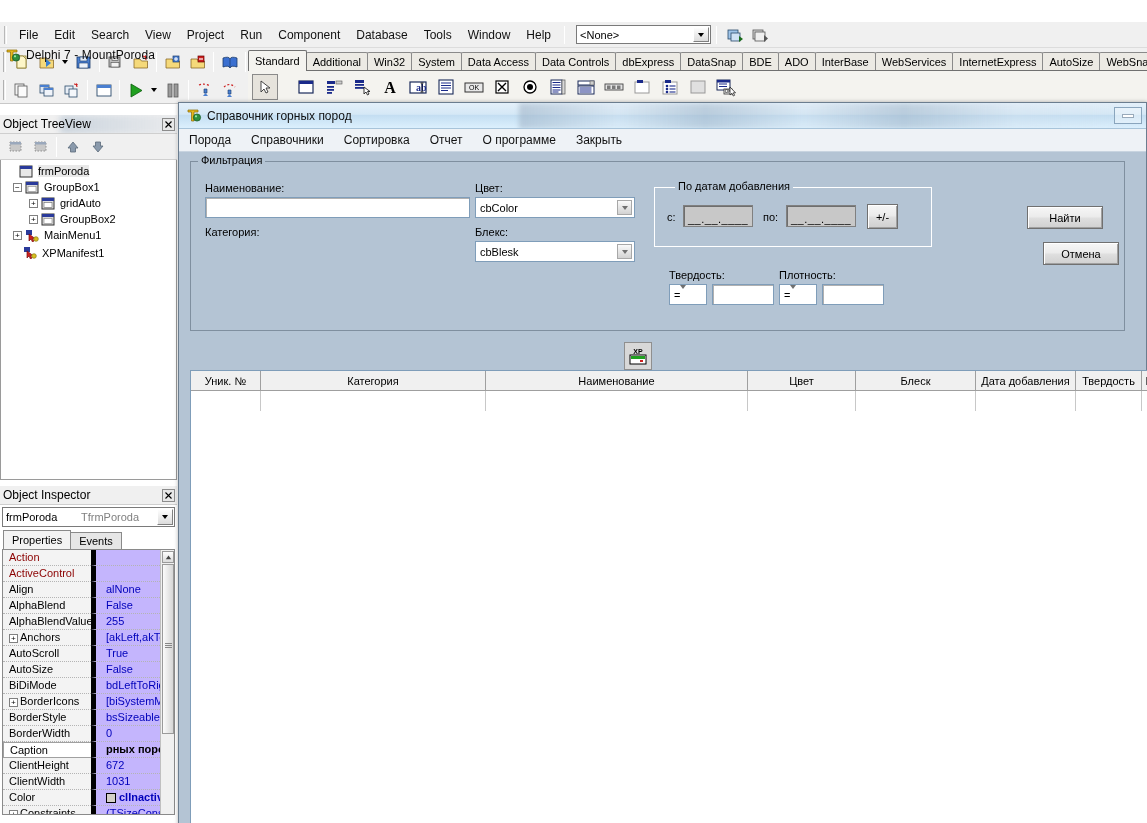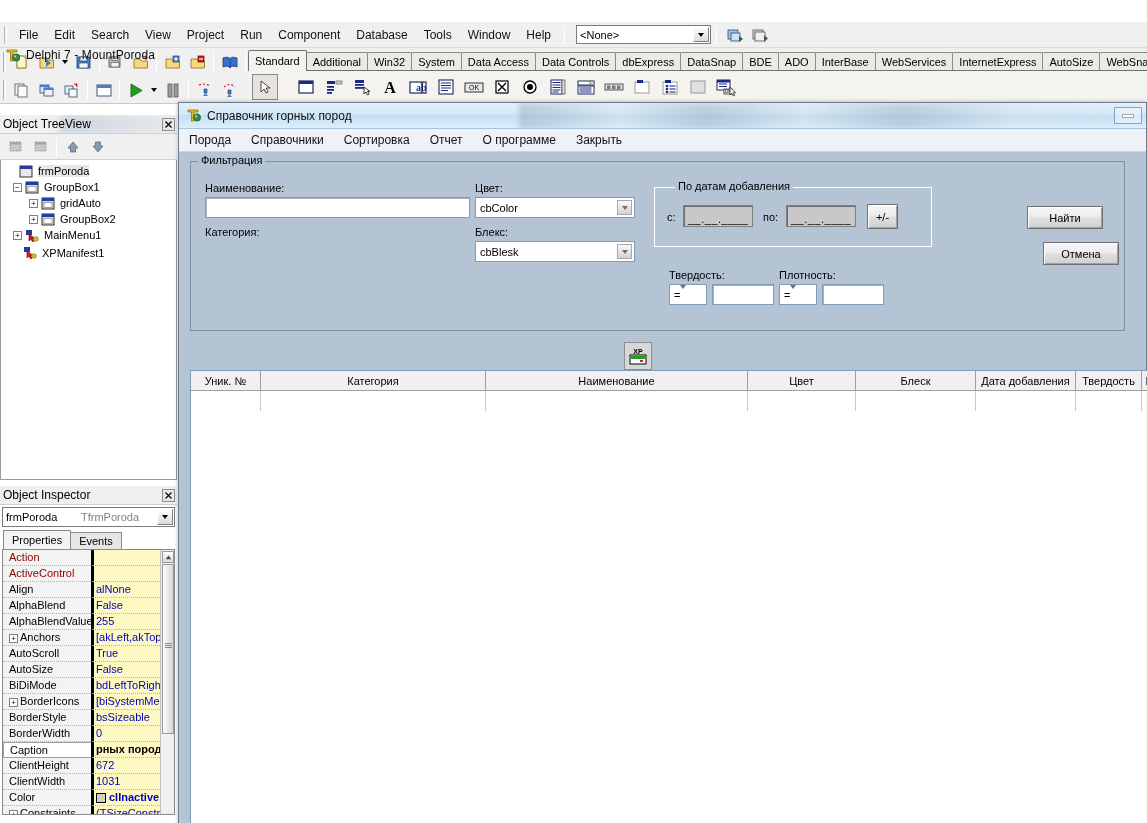--- a/index.html
+++ b/index.html
@@ -187,23 +187,23 @@
   .oi-grid {
     background: #f3f3f3; border: 1px solid #8a8a8a; overflow: hidden; position: relative;
   }
   .oi-row { height: 16px; display: flex; align-items: center; font-size: 11px; }
   .oi-row .nm {
     width: 88px; padding-left: 6px; color: #000; white-space: nowrap; overflow: hidden;
     border-bottom: 1px dotted #b4b4b4; height: 16px; line-height: 15px; flex: none;
   }
   .oi-row .nm.red { color: #8b0000; }
   .oi-row .vl {
-    flex: 1; padding-left: 2px; color: #0000bb; white-space: nowrap; overflow: hidden;
-    border-bottom: 1px dotted #b4b4b4; border-left: 3px solid #000000;
-    height: 16px; line-height: 15px; background: #fef9c3;
+    flex: 1; padding-left: 10px; color: #0000bb; white-space: nowrap; overflow: hidden;
+    border-bottom: 1px dotted #b4b4b4; border-left: 5px solid #000000;
+    height: 16px; line-height: 15px; background: #c4b5fd;
   }
   .oi-row.selected .nm { background: #fff; border: 1px solid #a0a0a0; border-right:none; height:16px; line-height:14px;}
   .oi-row.selected .vl { color: #000; font-weight: bold; }
   .oi-row .plus {
     display:inline-flex; width: 9px; height: 9px; border: 1px solid #808080; background: #fff;
     align-items:center; justify-content:center; font-size: 8px; line-height: 7px;
     margin-right: 2px; vertical-align: middle;
     font-family: "Liberation Mono", monospace;
   }
   .oi-scroll {

